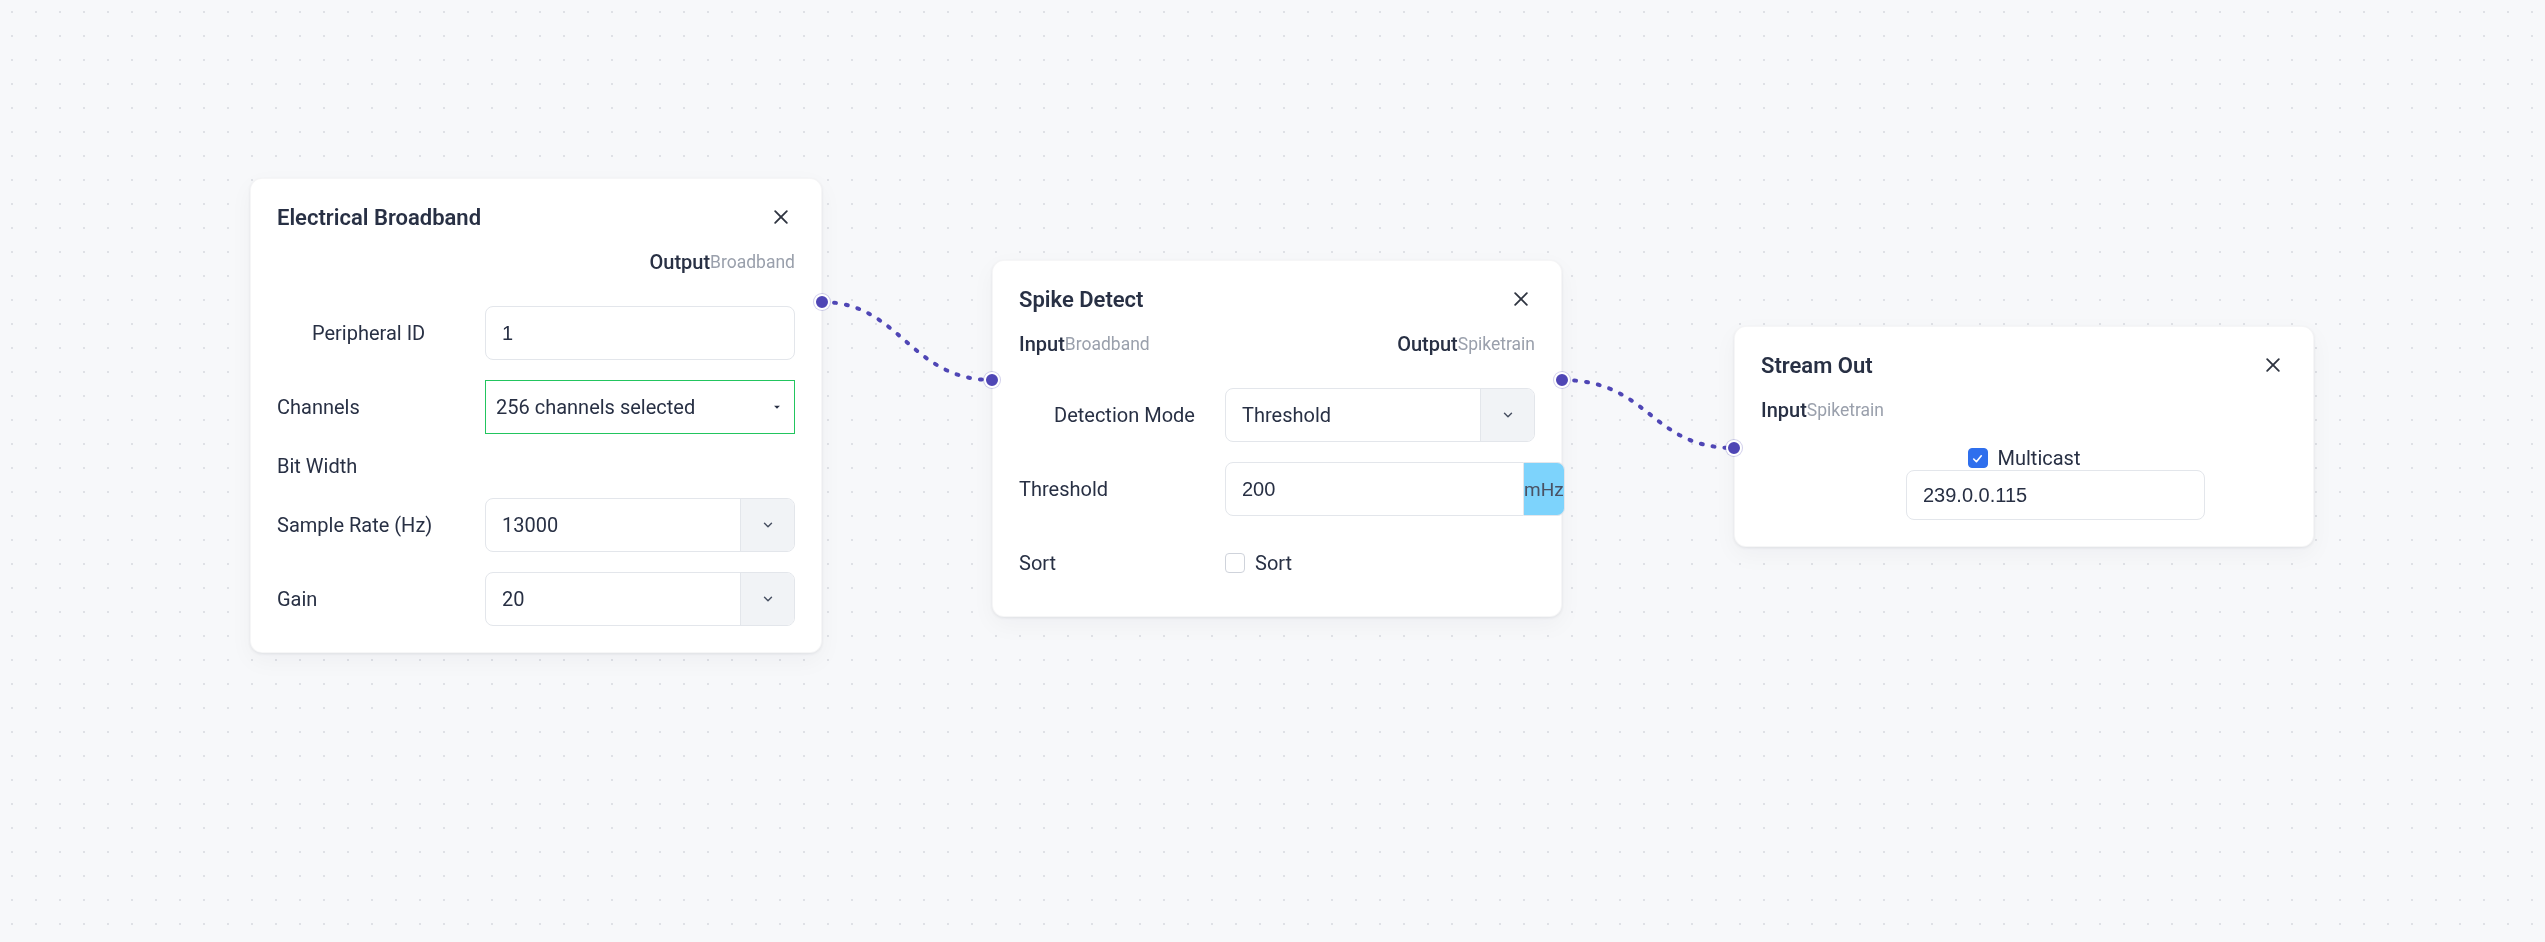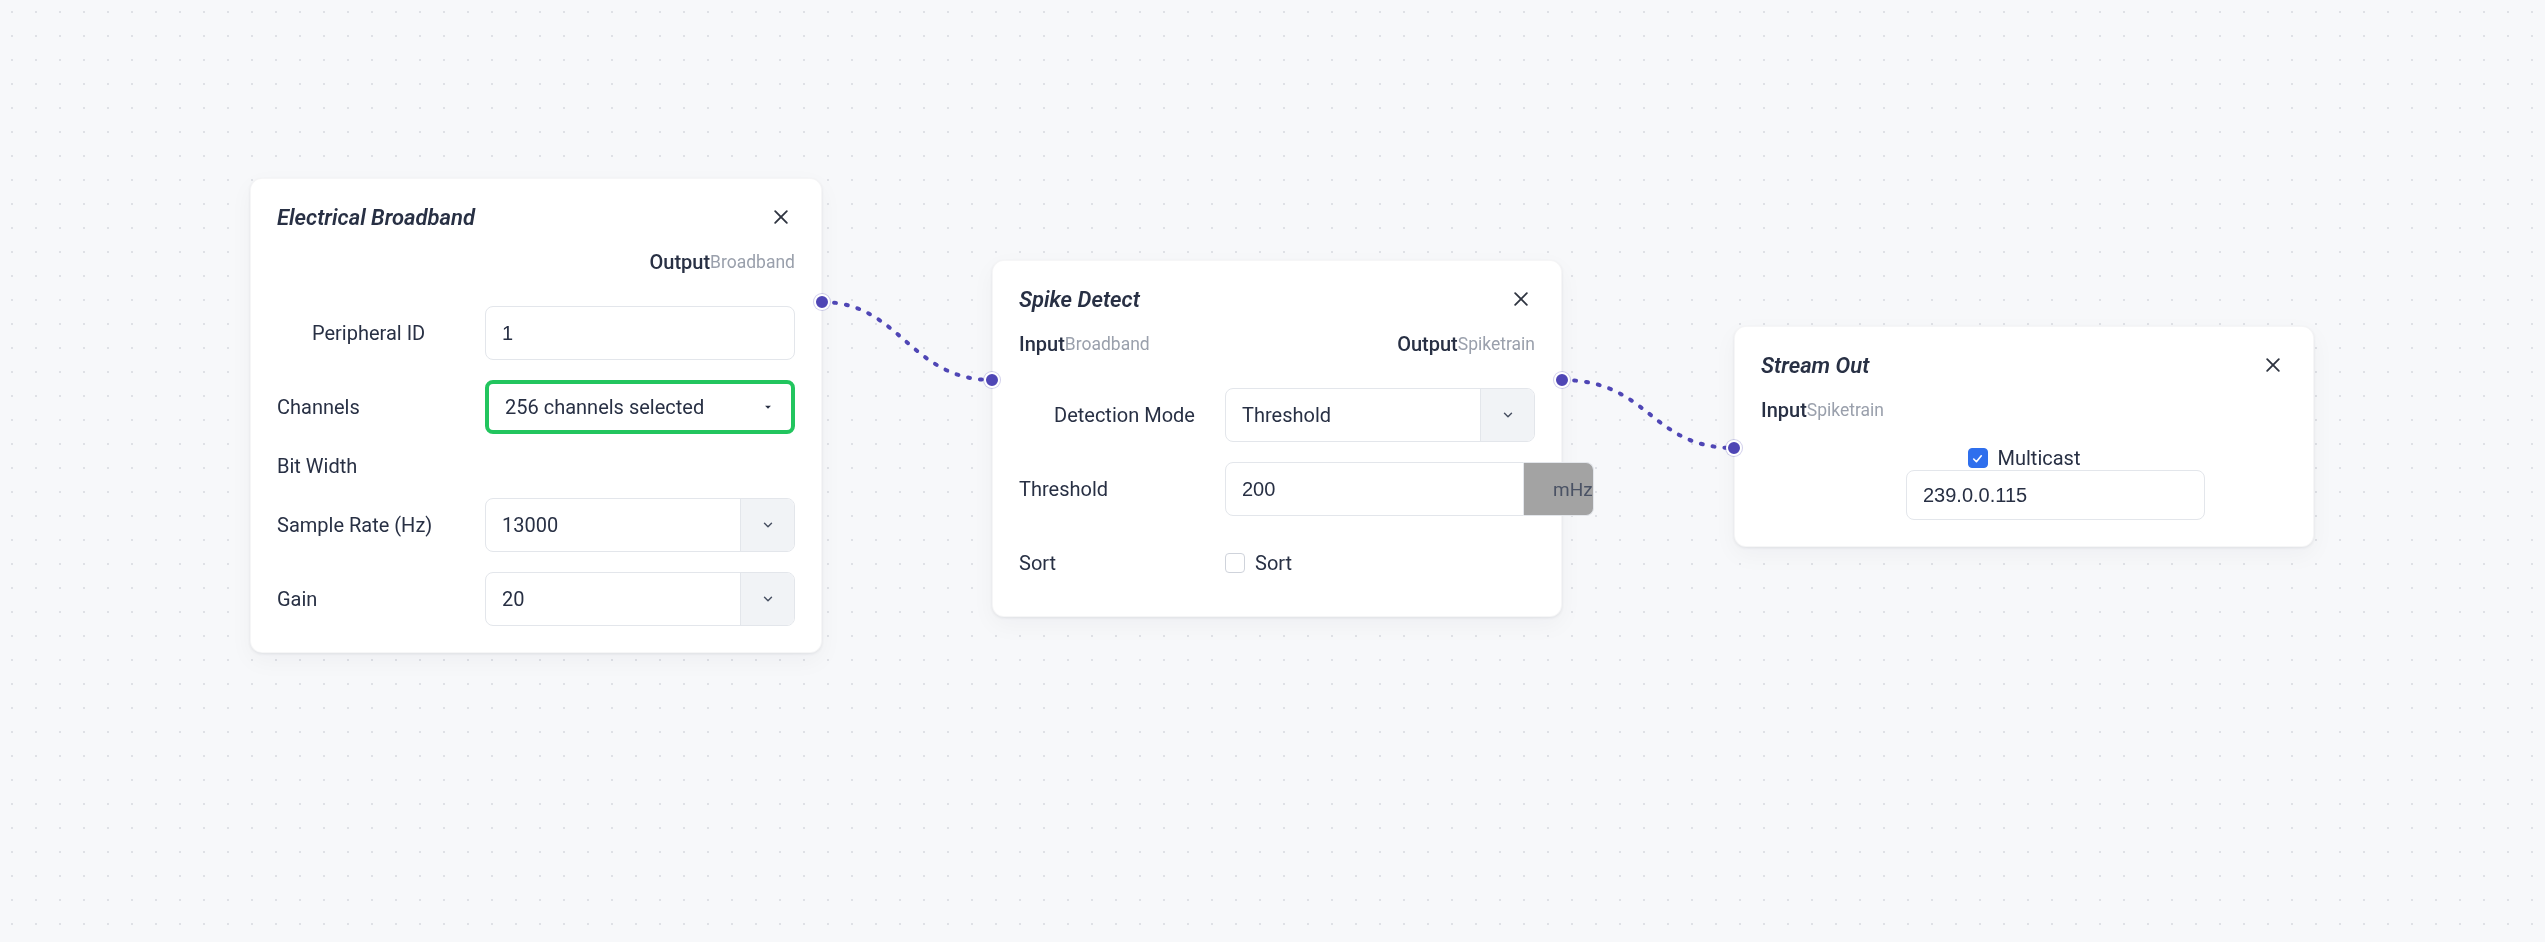--- a/index.html
+++ b/index.html
@@ -34,21 +34,20 @@
   .node-header {
     display: flex;
     align-items: center;
     justify-content: space-between;
     margin-bottom: 18px;
   }
   .node-title {
     font-size: 22px;
     font-weight: 600;
     color: #283044;
-    font-style: italic;
   }
   .close-btn {
     width: 28px; height: 28px;
     display: flex; align-items: center; justify-content: center;
     cursor: pointer;
     color: #2e3440;
   }
   .close-btn svg { width: 20px; height: 20px; }
 
   .ports-row {
@@ -118,40 +117,39 @@
     width: 54px;
     background: #f1f3f6;
     border-left: 1px solid #e3e6eb;
     display: flex; align-items: center; justify-content: center;
     color: #4a5264;
   }
   .select-caret svg { width: 14px; height: 14px; }
 
   .unit-addon {
     width: 74px;
-    background: #a3a3a3;
+    background: #7dd3fc;
     border: 1px solid #e3e6eb;
     border-left: none;
     border-radius: 0 8px 8px 0;
     display: flex; align-items: center; justify-content: center;
     font-size: 19px;
     color: #4a5264;
-    padding-left: 29px;
   }
   .input-with-addon .text-input { border-radius: 8px 0 0 8px; }
 
   .dropdown-fullwidth {
     display: flex;
     width: 100%;
     height: 54px;
-    border: 4px solid #22c55e;
-    border-radius: 8px;
-    background: #fff;
-    align-items: center;
-    padding: 0 16px;
+    border: 1px solid #22c55e;
+    border-radius: 0;
+    background: #fff;
+    align-items: center;
+    padding: 0 10px;
     justify-content: space-between;
     color: #283044;
     font-size: 20px;
   }
   .dropdown-fullwidth .caret { width:14px; height:14px; }
   .dropdown-fullwidth .caret svg{ width:100%; height:100%; display:block; }
 
   .checkbox {
     width: 20px; height: 20px;
     border: 1.5px solid #cfd3db;

